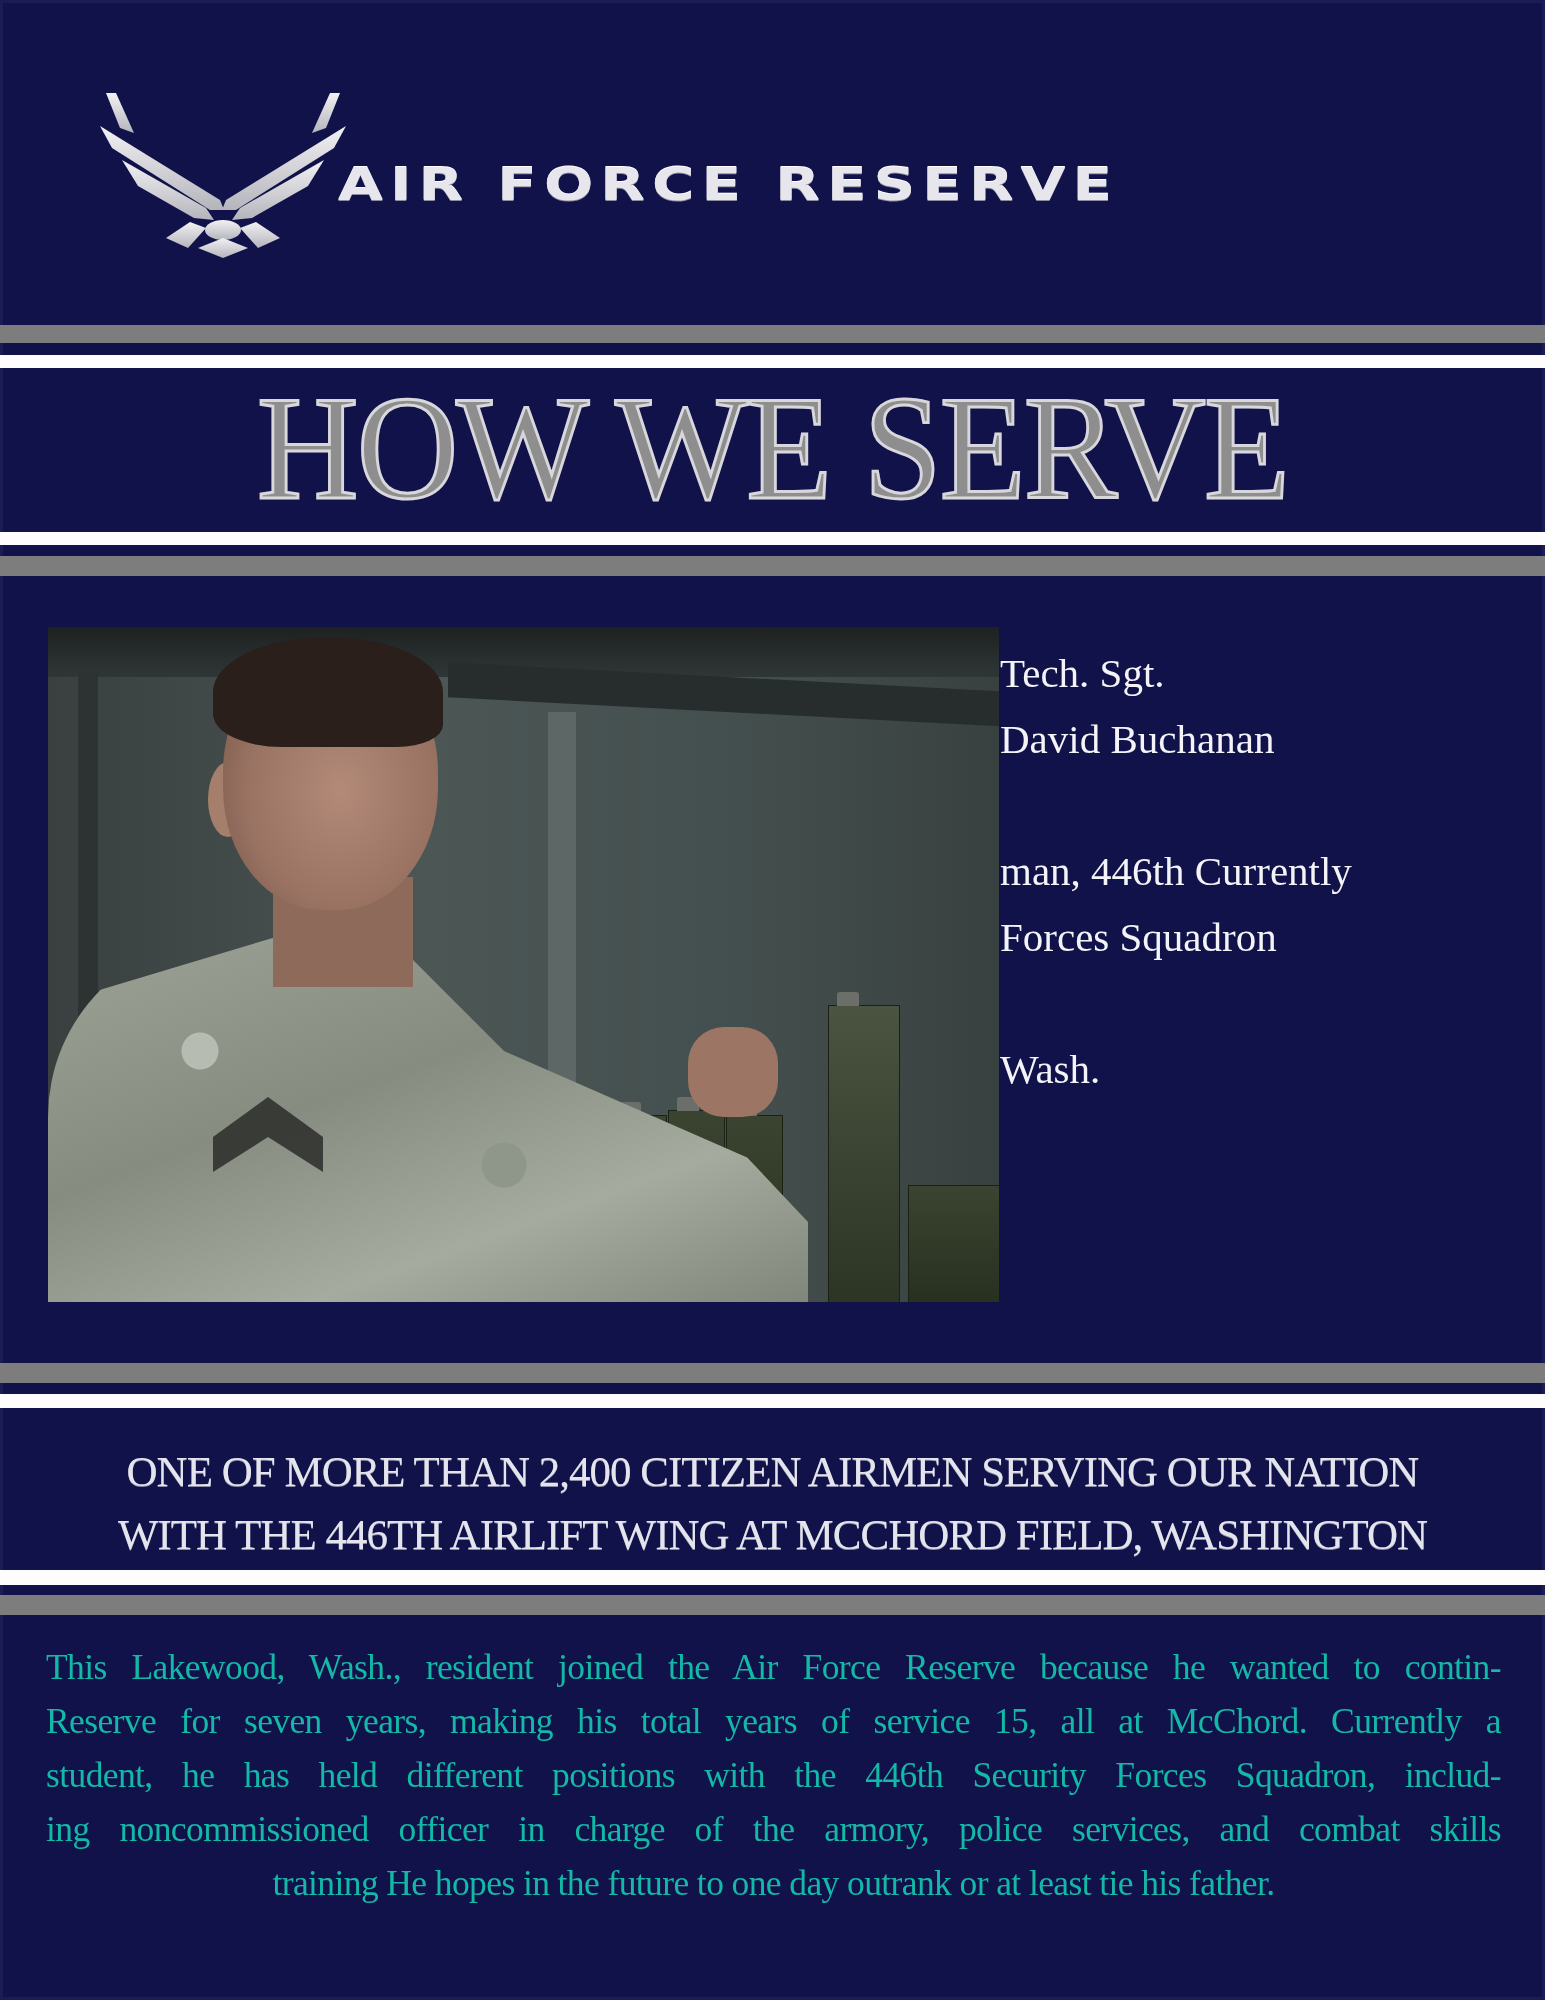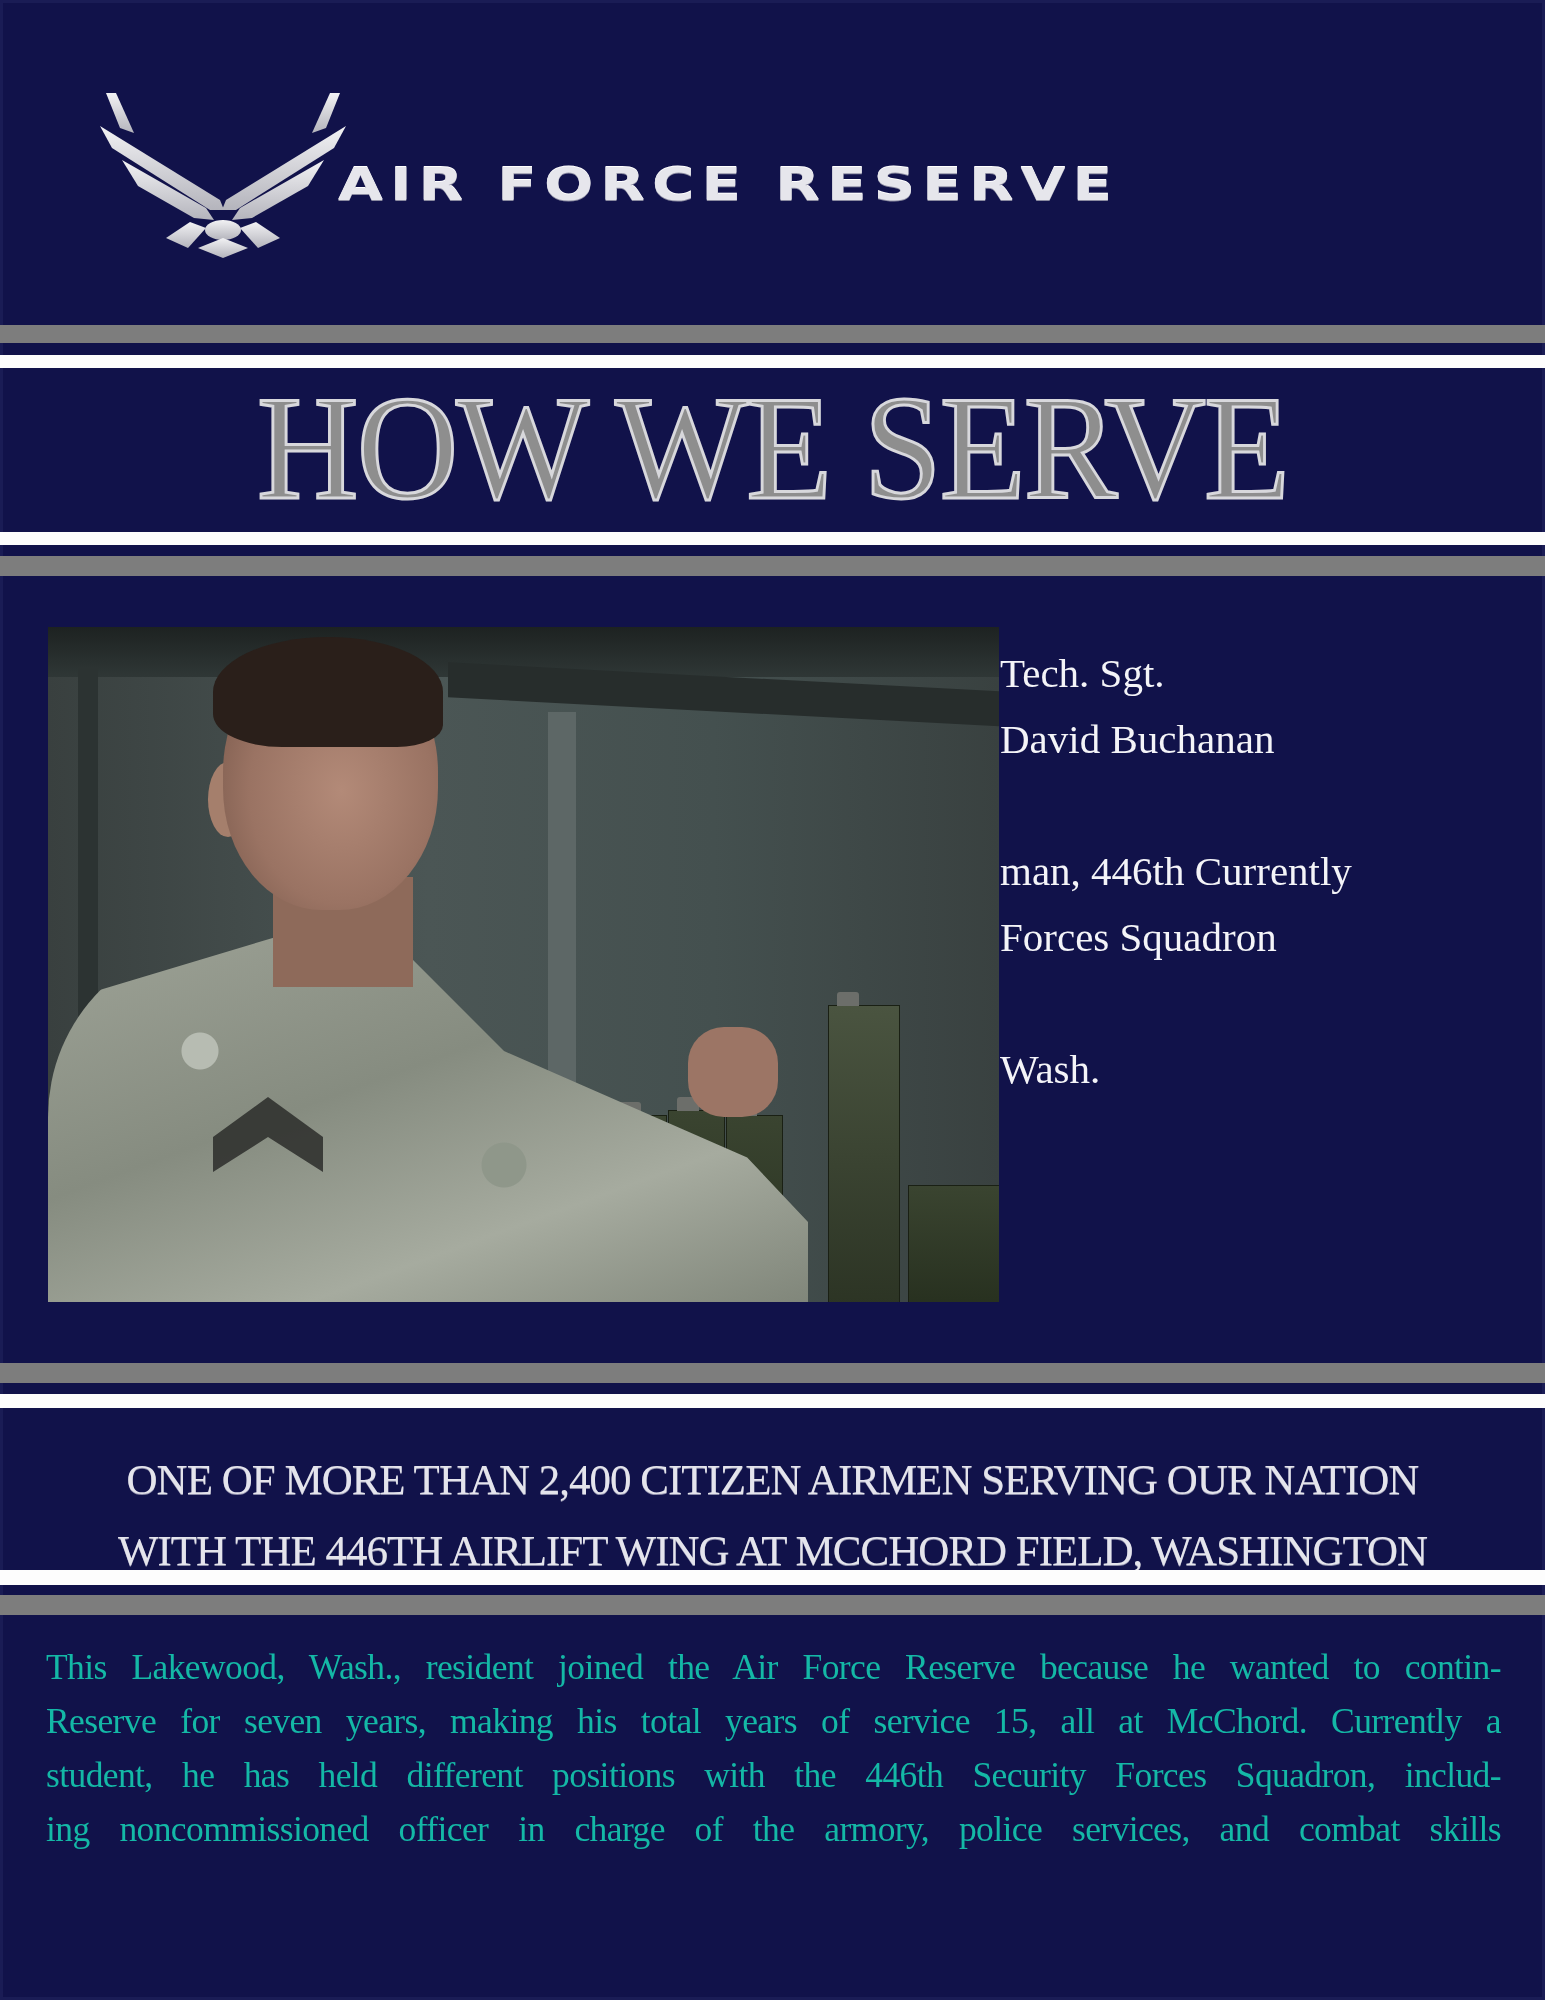--- a/index.html
+++ b/index.html
@@ -34,21 +34,21 @@
   .chevron { position:absolute; left:165px; top:470px; width:110px; height:100px; background:#2b2d2a; clip-path:polygon(50% 0,100% 40%,100% 75%,50% 40%,0 75%,0 40%); opacity:0.85; }
   .hand { position:absolute; left:640px; top:400px; width:90px; height:90px; background:#9c7565; border-radius:40%; }
 
   
   .info { position:absolute; left:1000px; top:640px; width:530px; text-align:left; color:#f4f4f8; font-family:"Liberation Serif", serif; font-size:41px; line-height:66px; }
   .info p { margin:0; }
   .info .gap { height:66px; }
 
   
   .banner { position:absolute; left:0; width:1545px; top:1436px; text-align:center; color:#e4e4ec; font-family:"Liberation Serif", serif; font-size:43px; line-height:55px; letter-spacing:-1px; text-shadow:0 1px 0 #8c8ca8; }
-  .banner p { margin:16px; }
+  .banner p { margin:8px; }
 
   
   .para { position:absolute; left:46px; top:1640px; width:1455px; color:#14b8a6; font-family:"Liberation Serif", serif; font-size:35.5px; line-height:54px; text-align:justify; text-align-last:center; letter-spacing:-0.6px; }
   .para .ln { display:block; text-align:justify; text-align-last:justify; white-space:nowrap; }
   .para .ln.last { text-align:center; text-align-last:center; }
 </style>
 </head>
 <body>
 
 <div class="frame"></div>
@@ -148,13 +148,14 @@
 </div>
 
 <div class="stripe white" style="top:1570px;height:15px"></div>
 <div class="stripe gray" style="top:1595px;height:20px"></div>
 
 <div class="para">
   <span class="ln">This Lakewood, Wash., resident joined the Air Force Reserve because he wanted to contin-</span>
   <span class="ln">Reserve for seven years, making his total years of service 15, all at McChord.  Currently a</span>
   <span class="ln">student, he has held different positions with the 446th Security Forces Squadron, includ-</span>
   <span class="ln">ing noncommissioned officer in charge of the armory, police services, and combat skills</span>
+  <span class="ln last">training He hopes in the future to one day outrank or at least tie his father.</span>
 </div>
 
 </body></html>

